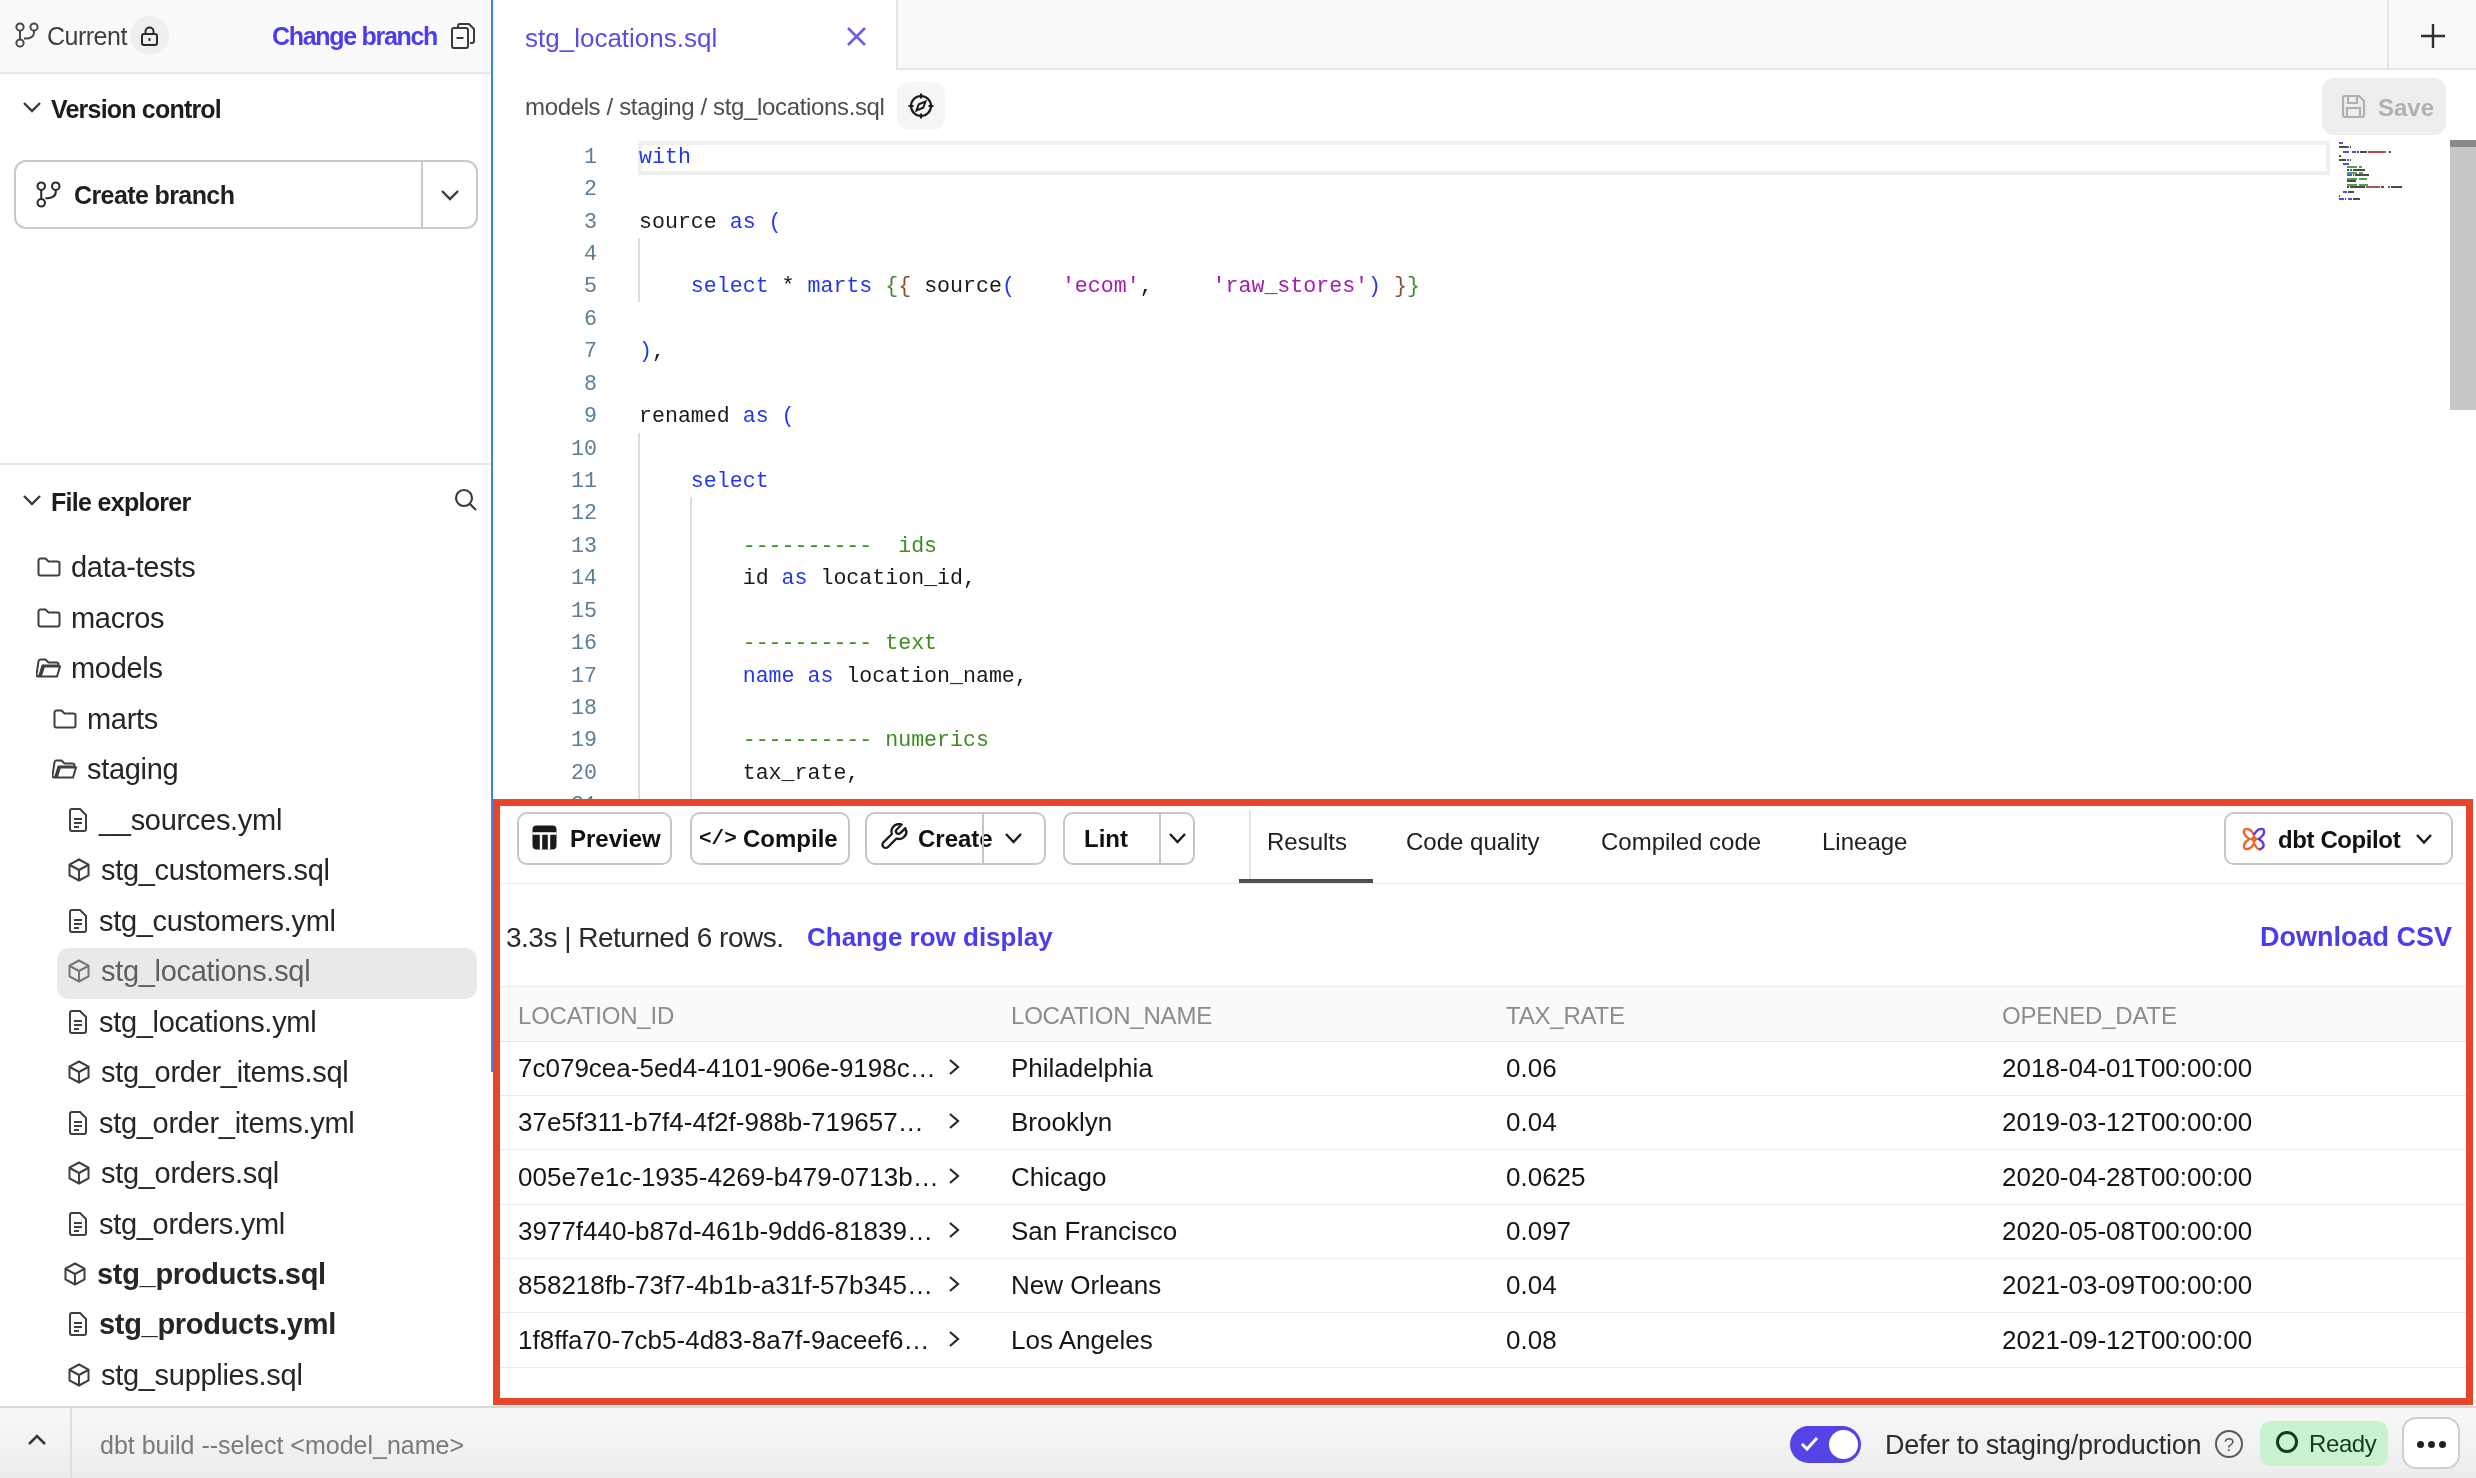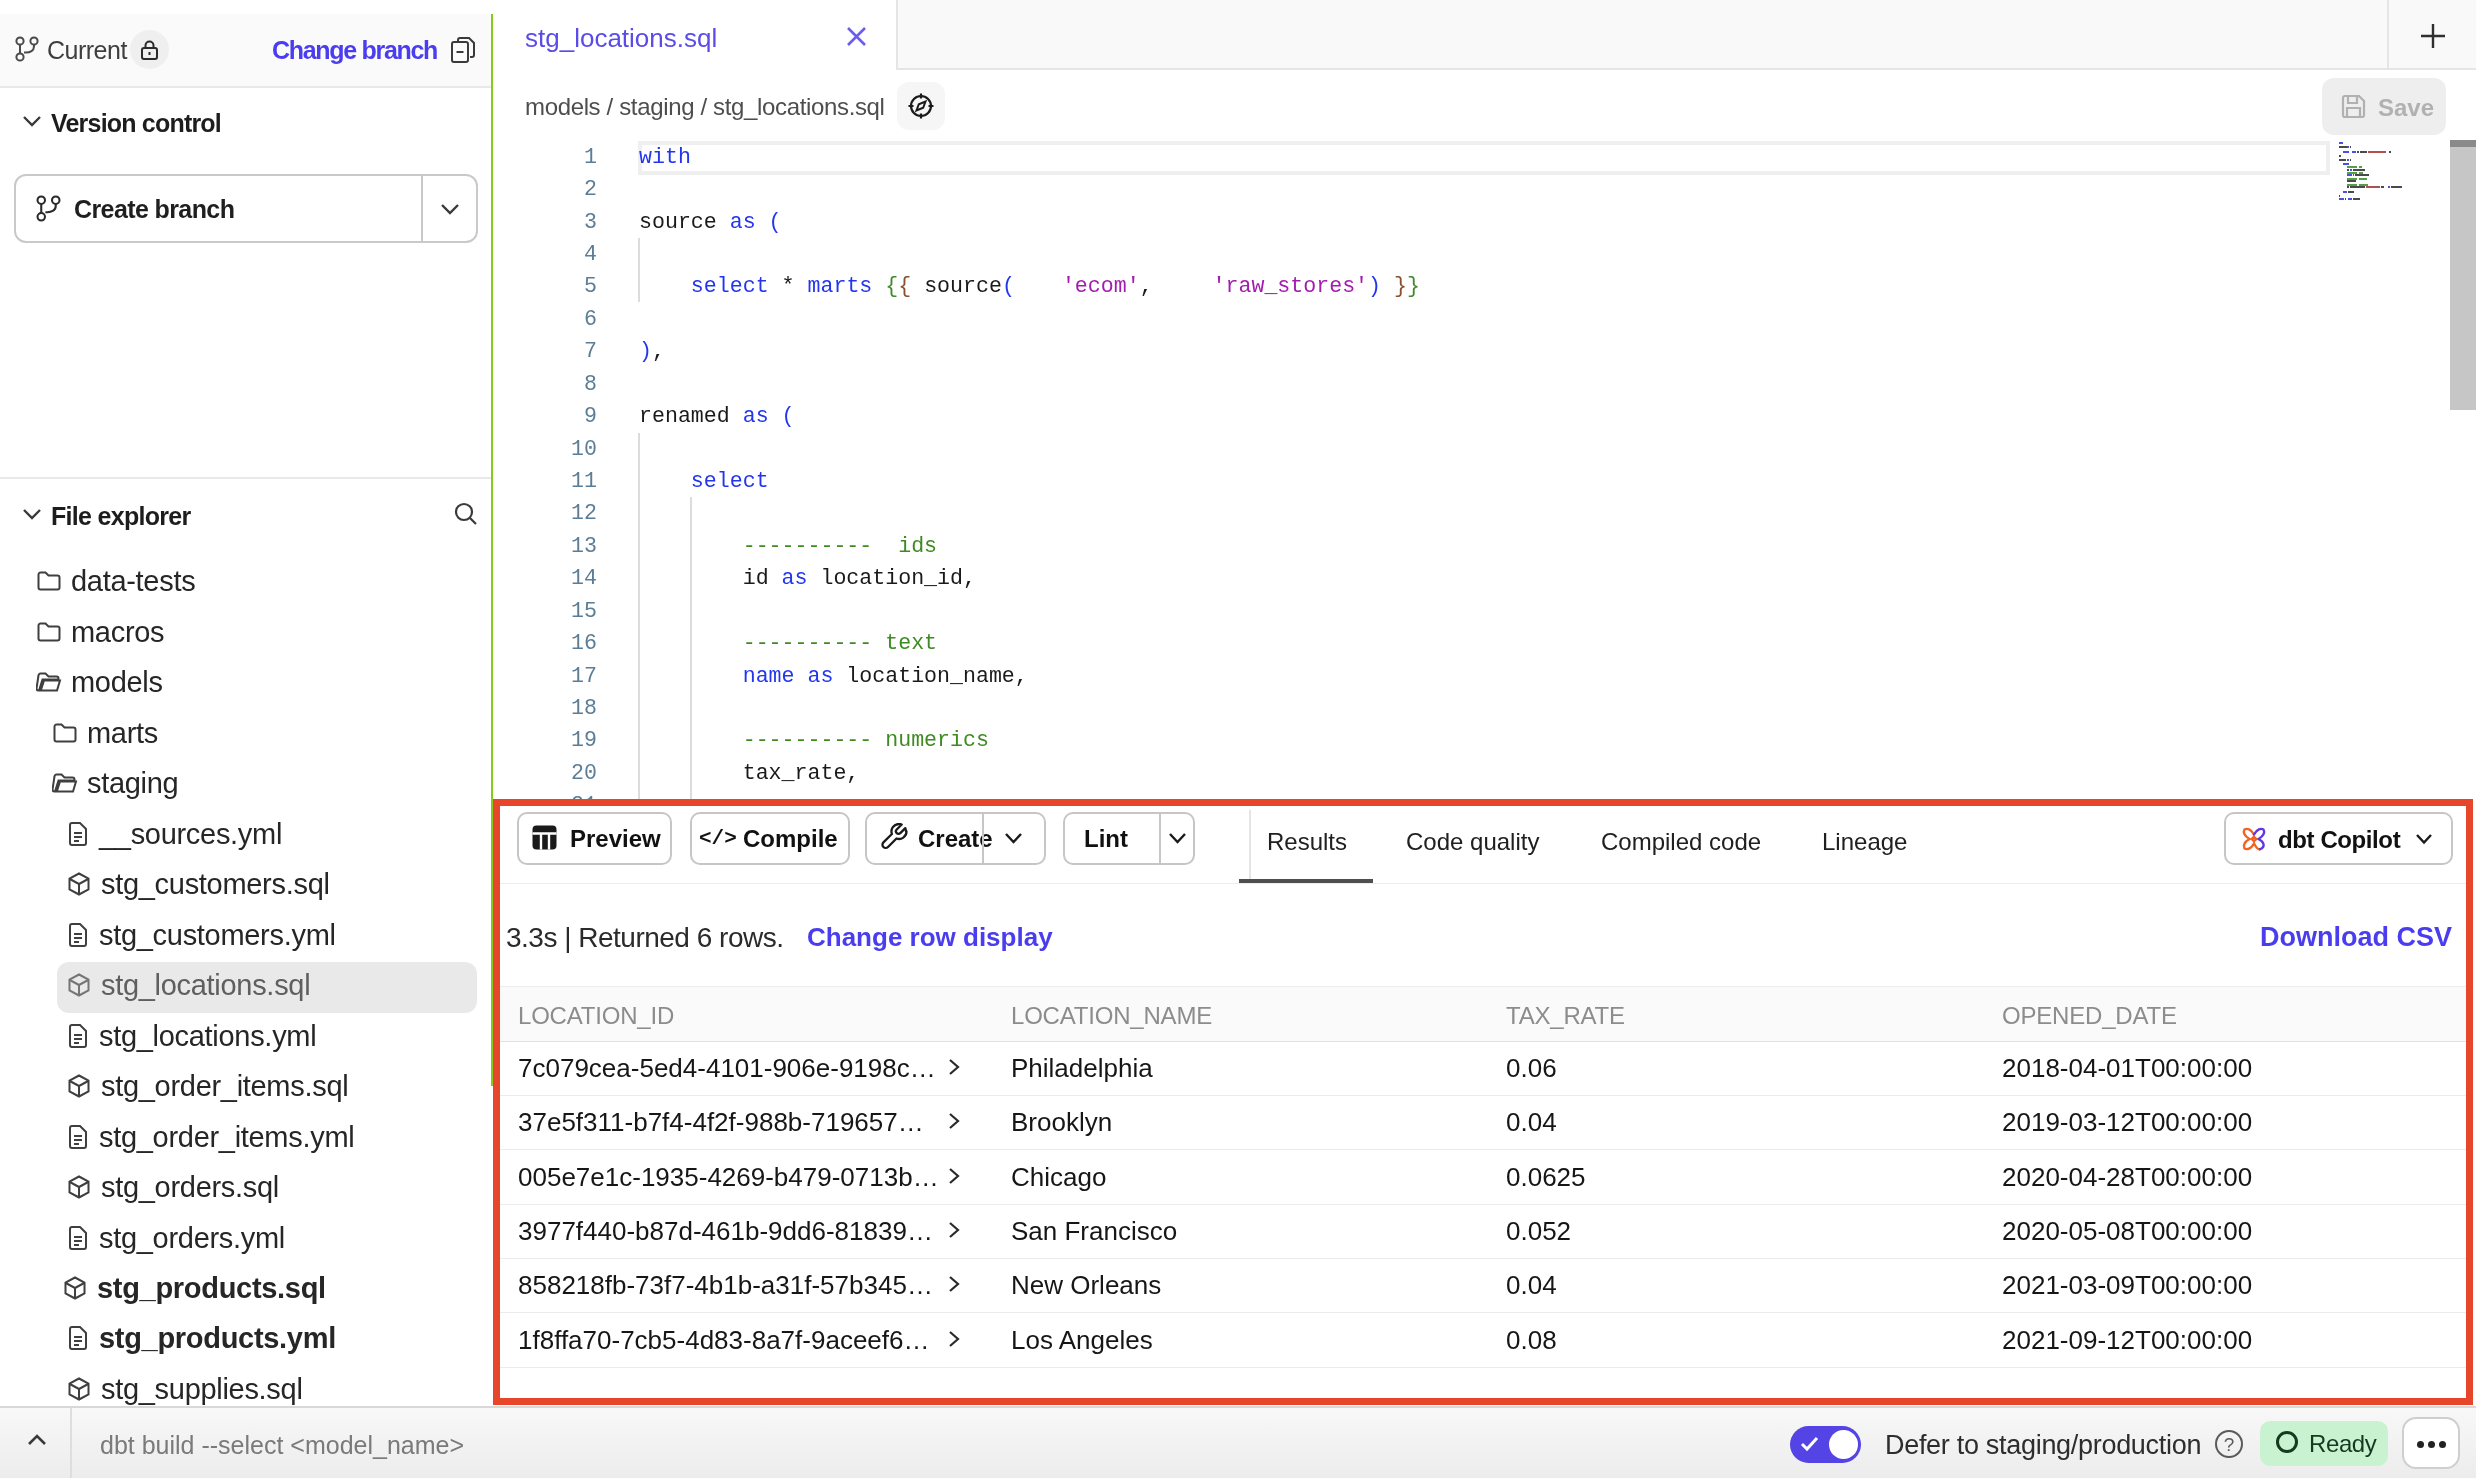--- a/index.html
+++ b/index.html
@@ -27,21 +27,21 @@
   .plab{position:absolute;font-size:24px;font-weight:600;color:#111;}
   .ptab{position:absolute;font-size:24px;color:#202020;}
   .th{position:absolute;top:202px;font-size:24px;letter-spacing:-0.2px;color:#8c8c8c;}
   .td{position:absolute;font-size:26px;color:#161616;}
   .rchev{position:absolute;}
 </style>
 </head>
 <body>
 <div id="app">
 
-  <div class="abs" id="sidebar" style="left:0;top:0;width:493px;height:1072px;background:#fff;border-right:2px solid #84cc16;box-sizing:border-box;margin-top:14px;">
+  <div class="abs" id="sidebar" style="left:0;top:0;width:493px;height:1072px;background:#fff;border-right:2px solid #3b82f6;box-sizing:border-box;">
 
     <div class="abs" style="left:0;top:0;width:491px;height:74px;background:#fafafa;border-bottom:2px solid #e9e9e9;box-sizing:border-box;"></div>
     <svg class="abs" style="left:15px;top:21px;" width="24" height="28" viewBox="0 0 24 28">
       <g fill="none" stroke="#4a4a4a" stroke-width="2">
         <circle cx="5" cy="6" r="3.6"></circle>
         <circle cx="19" cy="6" r="3.6"></circle>
         <circle cx="5" cy="22" r="3.6"></circle>
         <path d="M5 9.6 v8.8 M19 9.6 v2 c0 4-4 6-8 6 h-2"></path>
       </g>
     </svg>
@@ -448,21 +448,21 @@
     <div class="td" style="left:25px;top:362px;">005e7e1c-1935-4269-b479-0713b…</div>
     <div class="td" style="left:518px;top:362px;">Chicago</div>
     <div class="td" style="left:1013px;top:362px;">0.0625</div>
     <div class="td" style="left:1509px;top:362px;">2020-04-28T00:00:00</div>
     <svg class="rchev" style="left:452px;top:365px;" width="17" height="22" viewBox="0 0 17 22">
         <path d="M5 4 l8 7 -8 7" fill="none" stroke="#2a2a2a" stroke-width="2.2"></path>
       </svg>
     <div class="abs" style="left:4px;top:404px;width:1973px;height:1px;background:#ececec;"></div>
     <div class="td" style="left:25px;top:416px;">3977f440-b87d-461b-9dd6-81839…</div>
     <div class="td" style="left:518px;top:416px;">San Francisco</div>
-    <div class="td" style="left:1013px;top:416px;">0.052</div>
+    <div class="td" style="left:1013px;top:416px;">0.097</div>
     <div class="td" style="left:1509px;top:416px;">2020-05-08T00:00:00</div>
     <svg class="rchev" style="left:452px;top:419px;" width="17" height="22" viewBox="0 0 17 22">
         <path d="M5 4 l8 7 -8 7" fill="none" stroke="#2a2a2a" stroke-width="2.2"></path>
       </svg>
     <div class="abs" style="left:4px;top:458px;width:1973px;height:1px;background:#ececec;"></div>
     <div class="td" style="left:25px;top:470px;">858218fb-73f7-4b1b-a31f-57b345…</div>
     <div class="td" style="left:518px;top:470px;">New Orleans</div>
     <div class="td" style="left:1013px;top:470px;">0.04</div>
     <div class="td" style="left:1509px;top:470px;">2021-03-09T00:00:00</div>
     <svg class="rchev" style="left:452px;top:473px;" width="17" height="22" viewBox="0 0 17 22">

